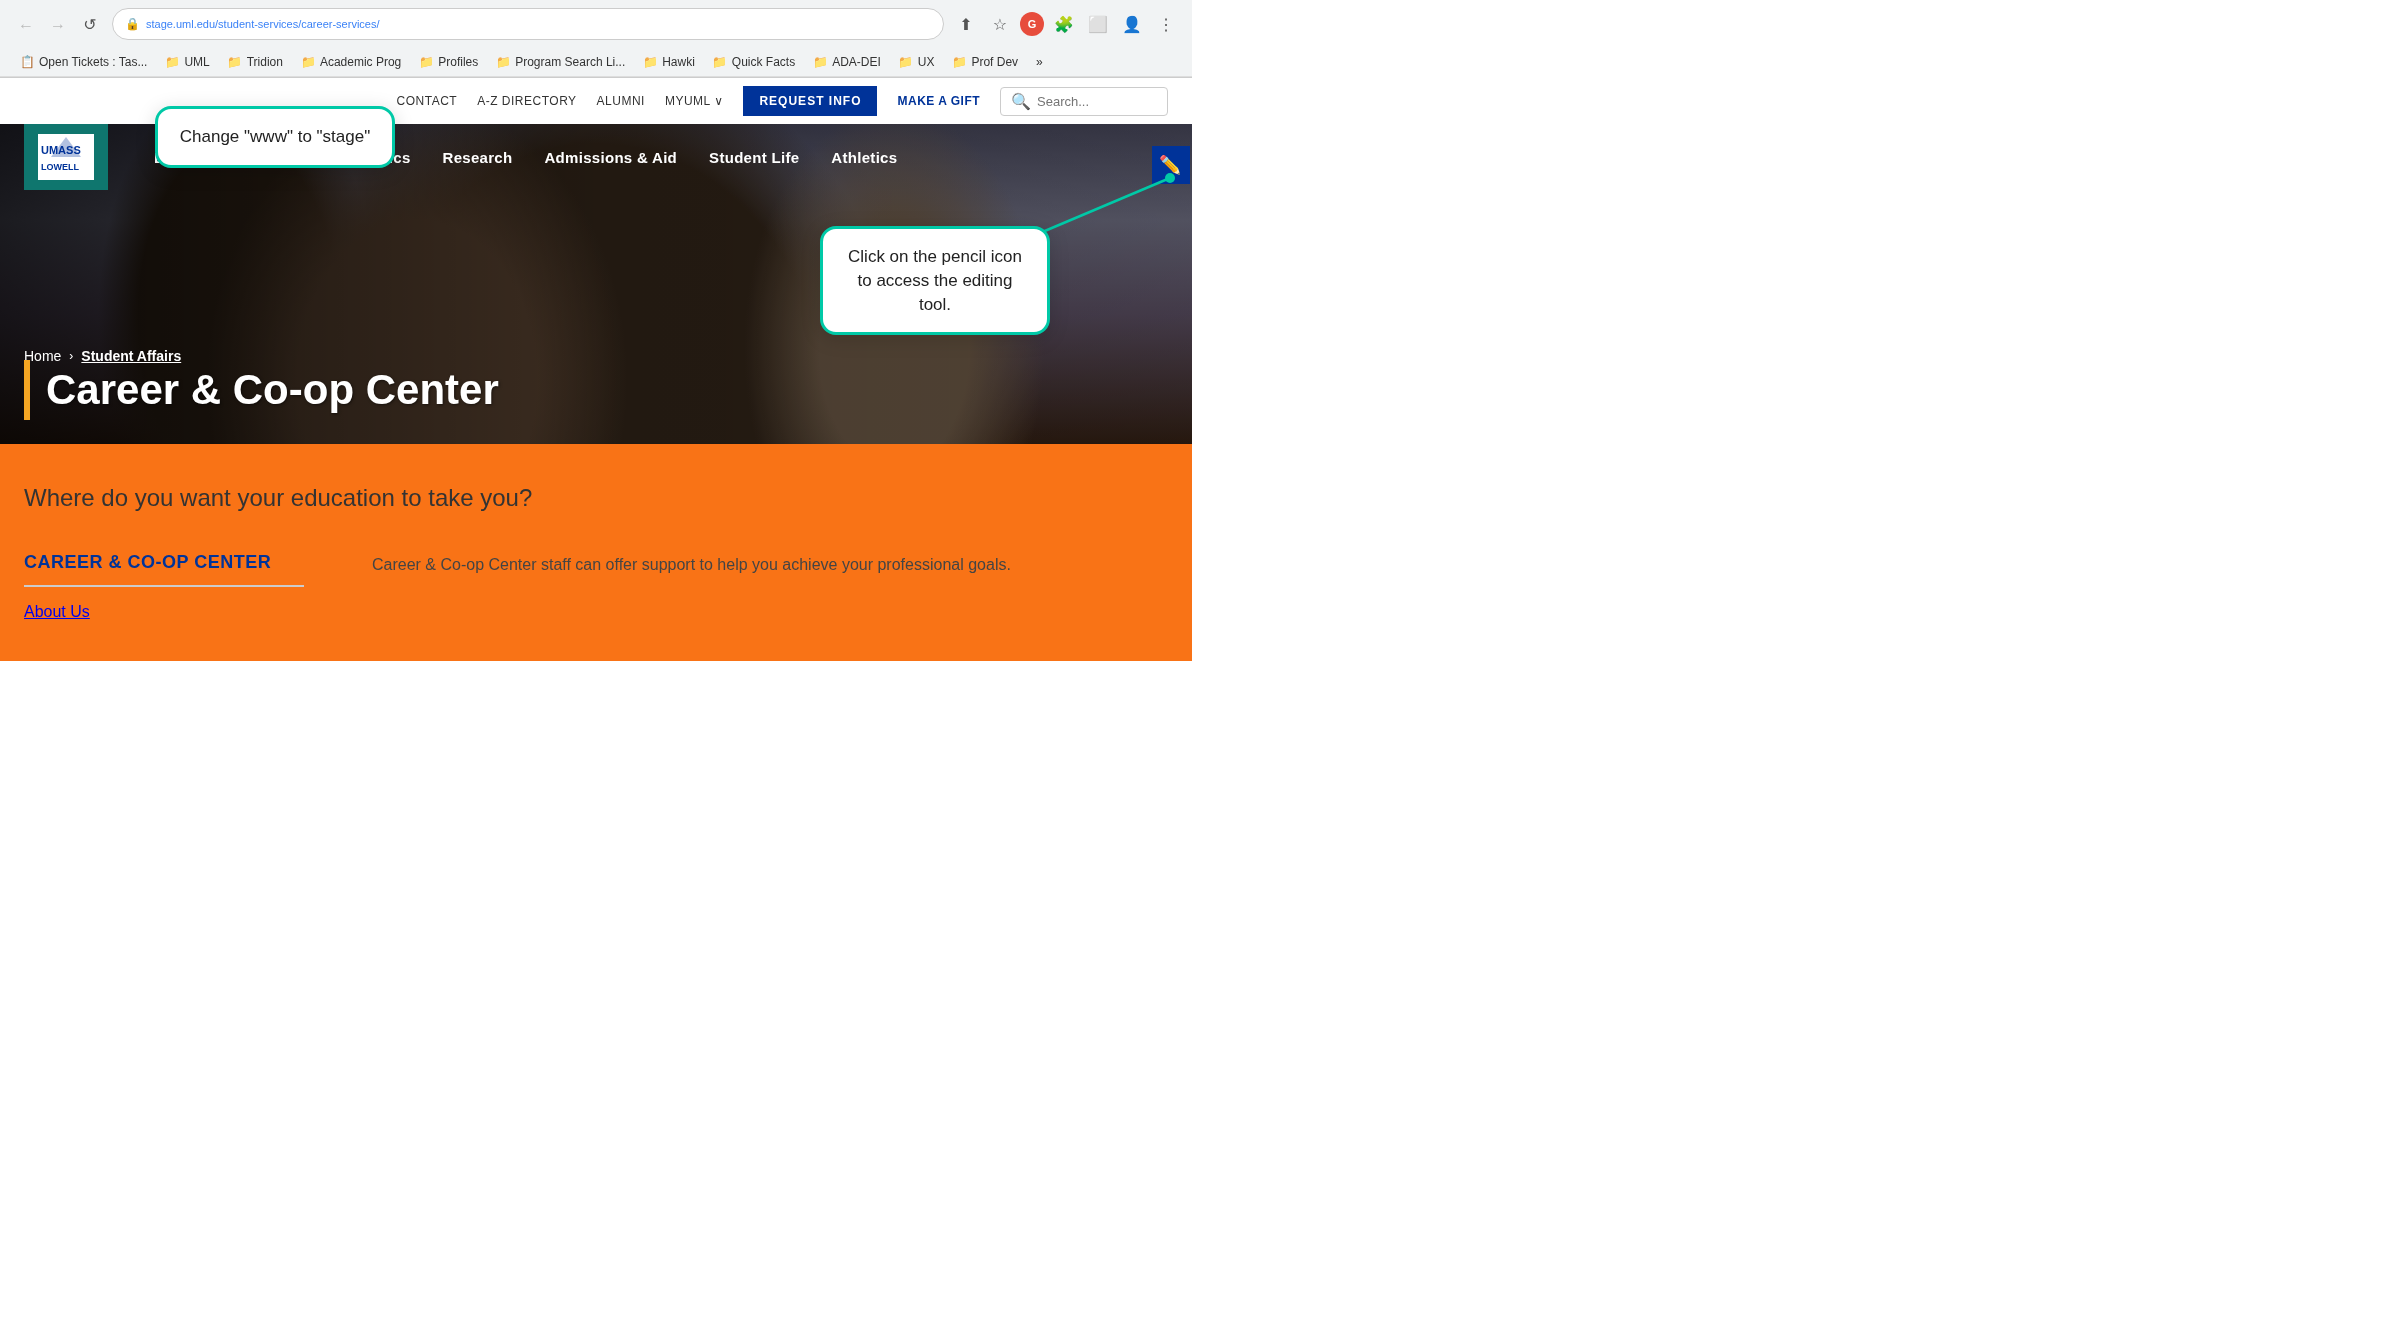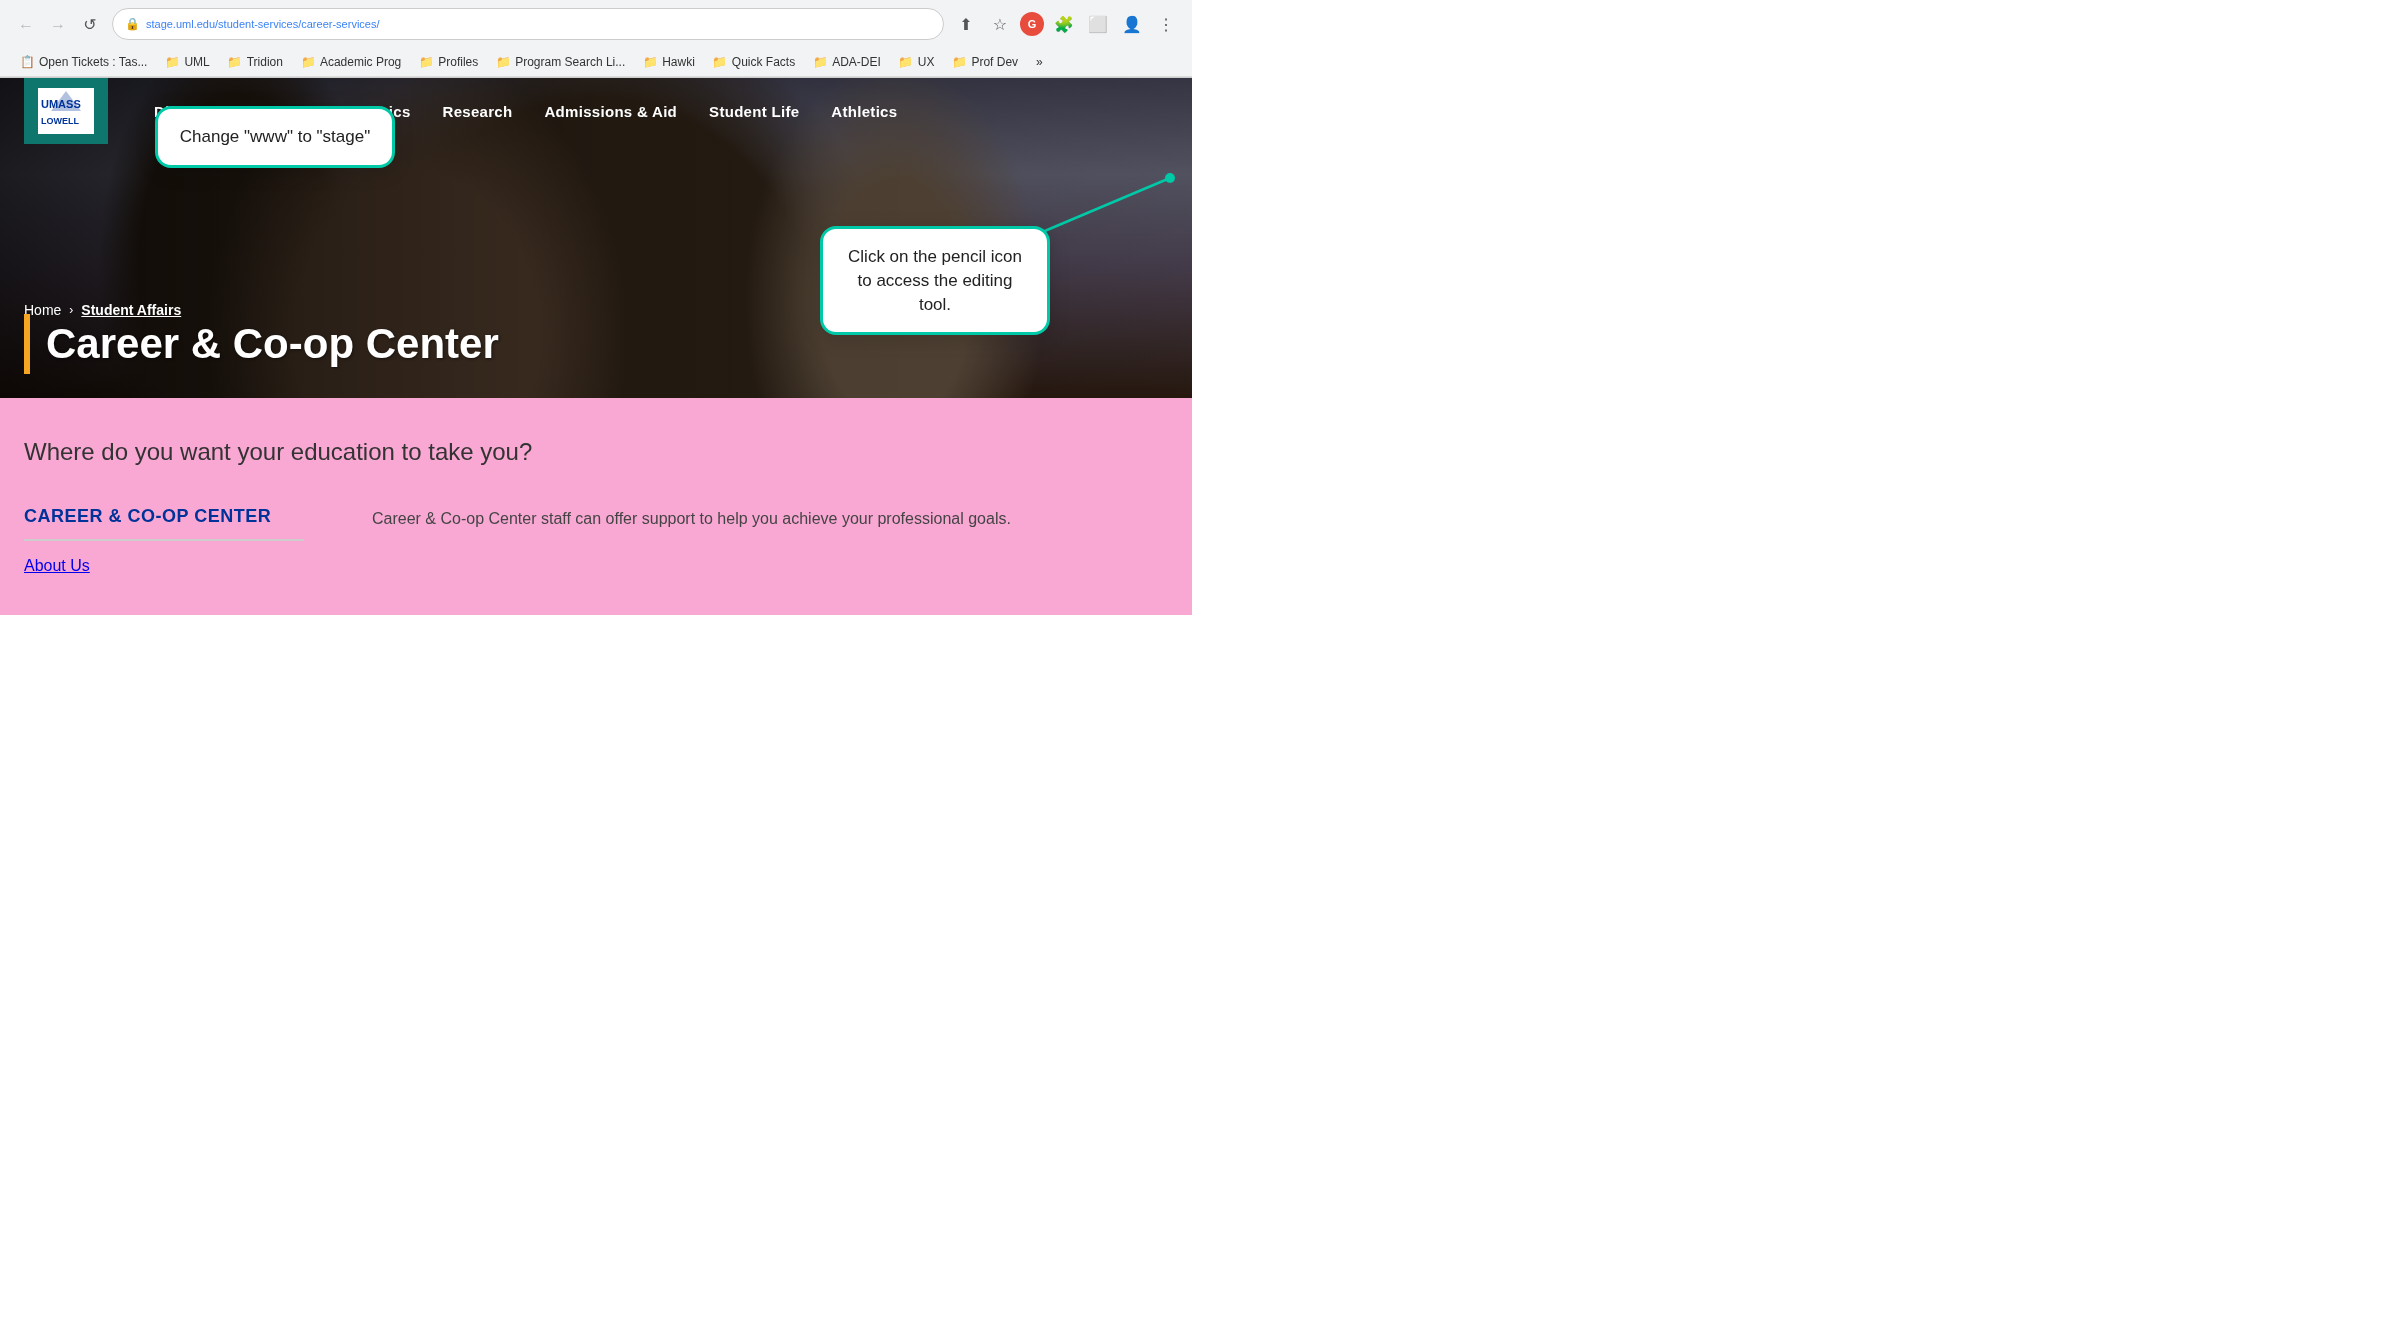--- a/index.html
+++ b/index.html
@@ -278,21 +278,21 @@
     }
     .hero-title h1 {
       color: white;
       font-size: 42px;
       font-weight: bold;
       text-shadow: 1px 1px 3px rgba(0,0,0,0.5);
     }
 
     
     .content-area {
-      background: #f9a8d4;
+      background: #f97316;
       padding: 40px 24px;
     }
     .tagline {
       font-size: 24px;
       color: #333;
       margin-bottom: 40px;
     }
 
     .content-columns {
       display: flex;
@@ -442,20 +442,33 @@
         <span class="bookmark-text">Prof Dev</span>
       </div>
       <div class="bookmark-item">
         <span class="bookmark-text">»</span>
       </div>
     </div>
   </div>
 
   <div class="website">
 
+    <div class="utility-bar">
+      <a href="#">CONTACT</a>
+      <a href="#">A-Z DIRECTORY</a>
+      <a href="#">ALUMNI</a>
+      <a href="#">MYUML ∨</a>
+      <a href="#" class="request-info">REQUEST INFO</a>
+      <a href="#" class="make-gift">MAKE A GIFT</a>
+      <div class="search-box">
+        <span>🔍</span>
+        <input type="text" placeholder="Search..." style="">
+      </div>
+      <div class="pencil-overlay">✏️</div>
+    </div>
 
     <div class="hero">
       <div class="hero-image-bg">
         <div class="hero-people"></div>
       </div>
       <div class="hero-bg"></div>
 
       <div class="nav-bar">
         <div class="logo-area">
           <div class="logo-box">

